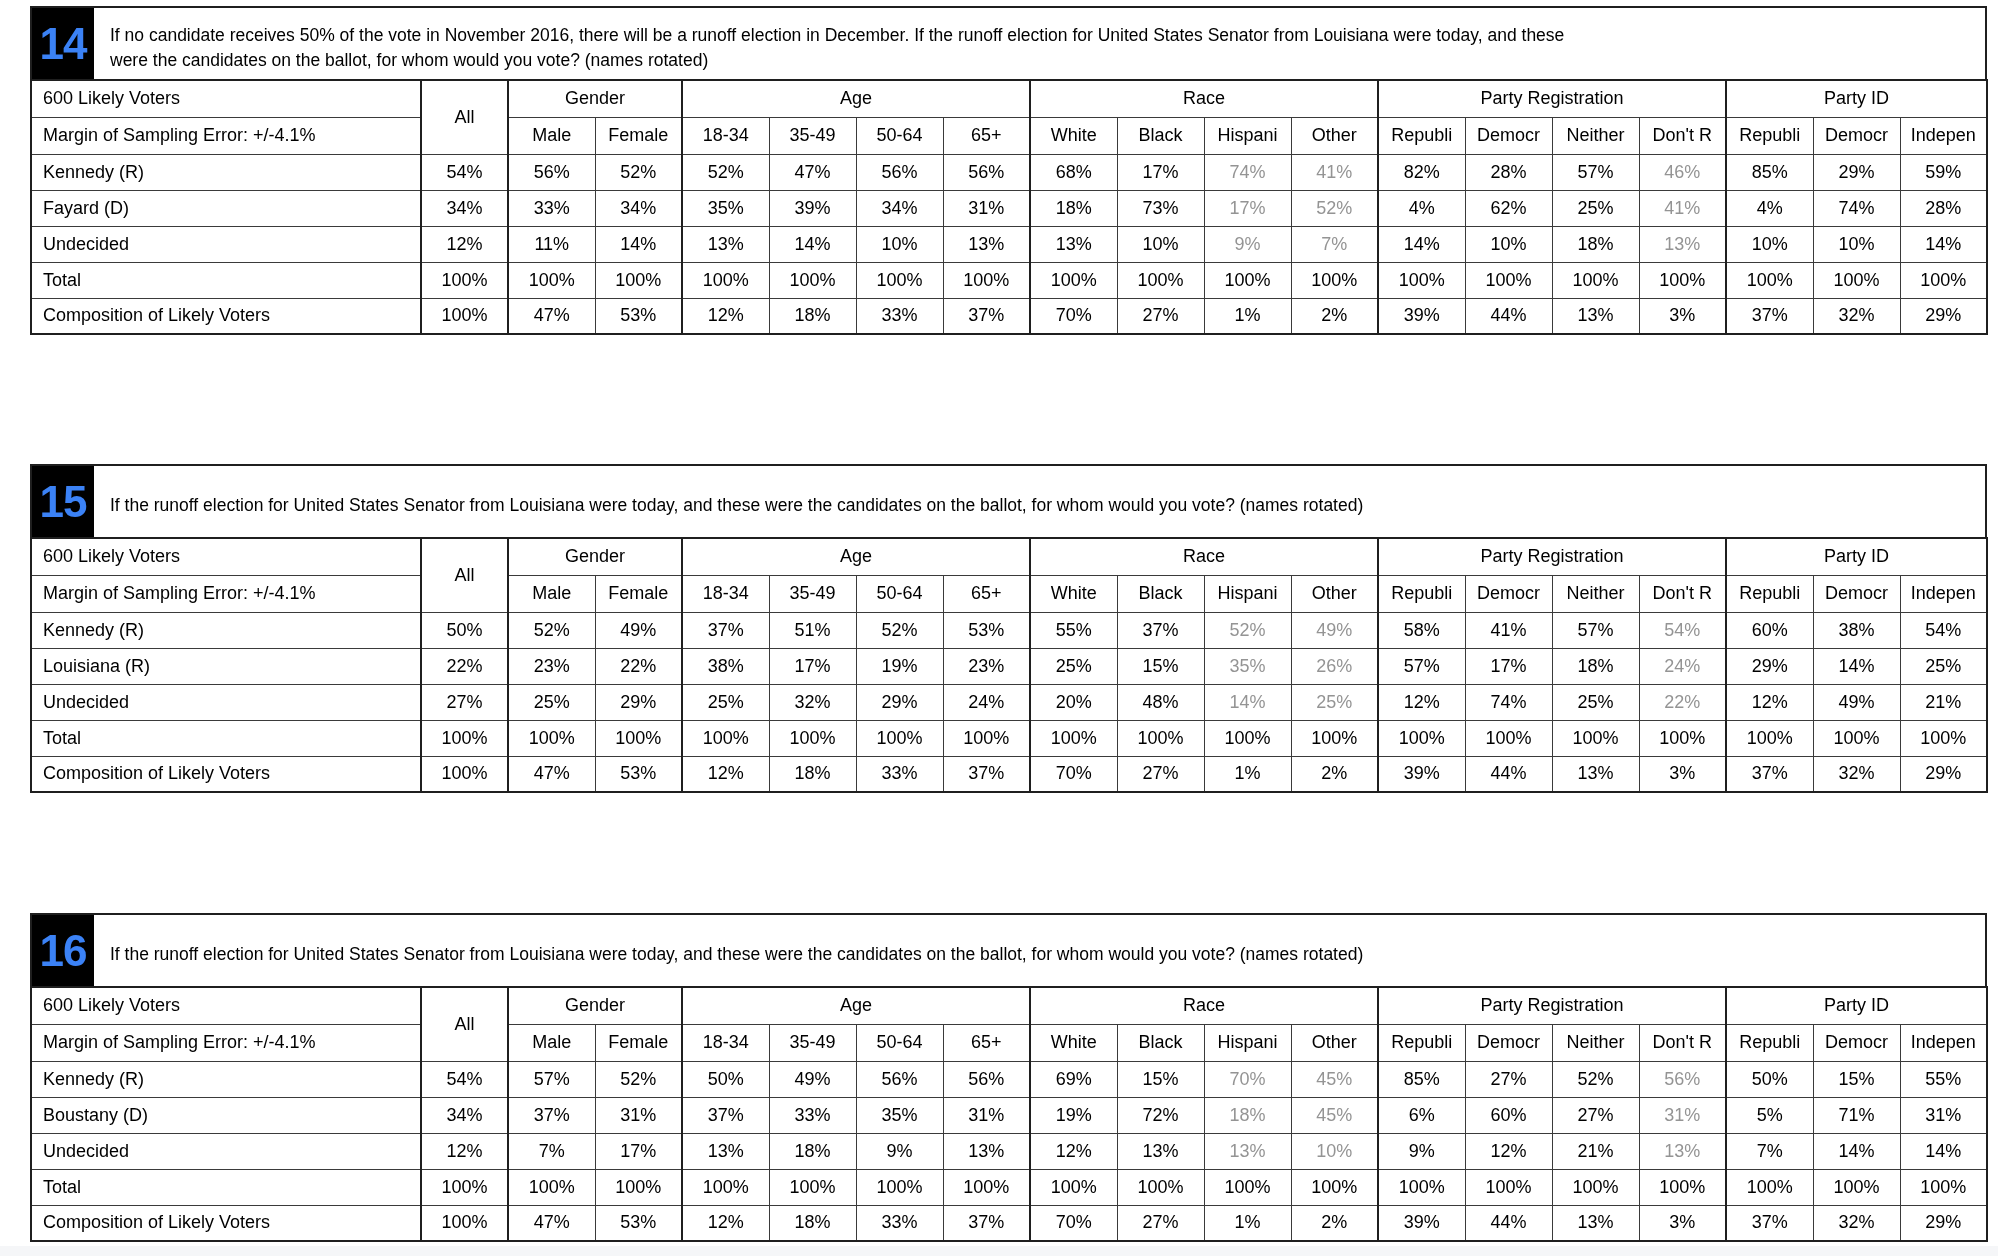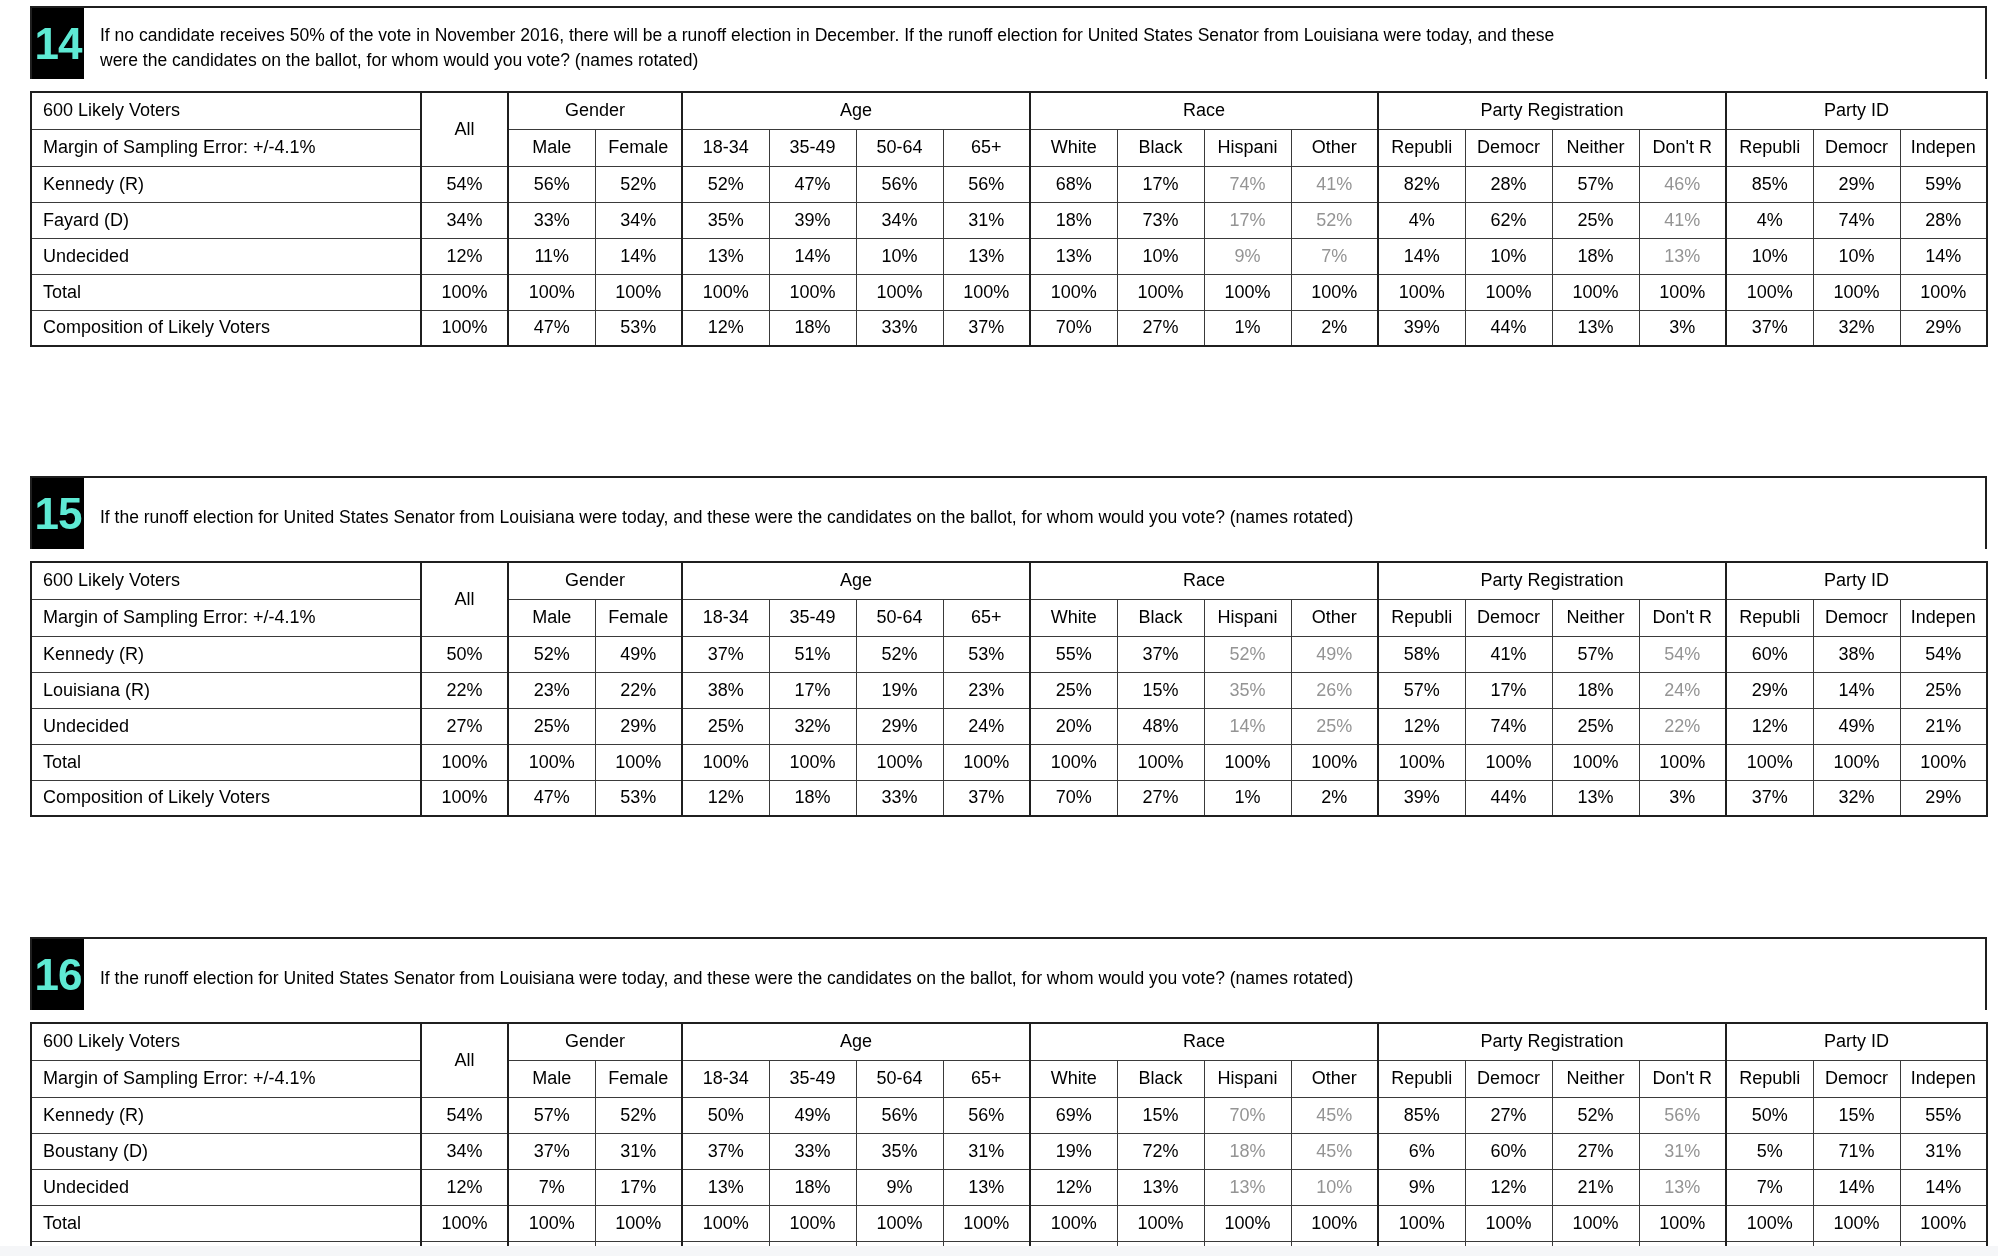--- a/index.html
+++ b/index.html
@@ -27,23 +27,23 @@
     display: flex;
     align-items: stretch;
     height: 73px;
     box-sizing: border-box;
     border: 2px solid #1f1f1f;
     border-bottom: none;
     background: #fff;
   }
   .qnum {
     flex: none;
-    width: 52px;
+    width: 62px;
     background: #000;
-    color: #5eead4;
+    color: #3b82f6;
     font-size: 44px;
     font-weight: 700;
     display: flex;
     align-items: center;
     justify-content: center;
     letter-spacing: -1px;
   }
   .qtext-wrap {
     flex: 1;
     display: flex;
@@ -55,21 +55,20 @@
     font-size: 17.5px;
     line-height: 1.38;
   }
 
   table.crosstab {
     border-collapse: collapse;
     table-layout: fixed;
     width: 1957px;
     border: 2px solid #1f1f1f;
     background: #fff;
-    margin-top: 12px;
   }
   table.crosstab th,
   table.crosstab td {
     border: 1px solid #3a3a3a;
     font-weight: 400;
     font-size: 18px;
     padding: 0 2px;
     height: 36px;
     text-align: center;
     vertical-align: middle;

